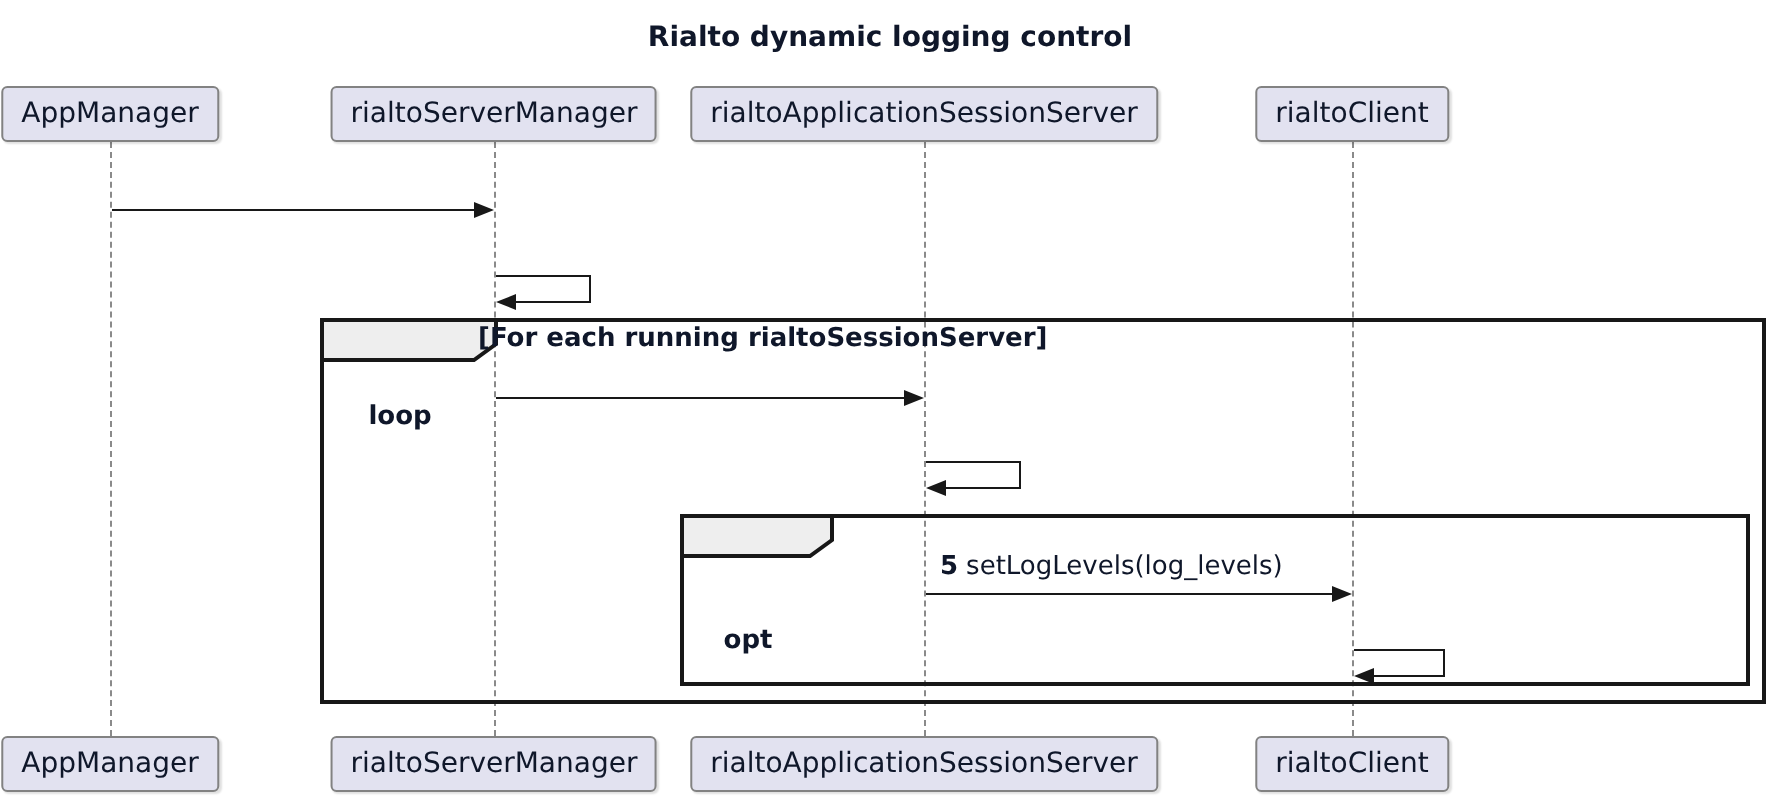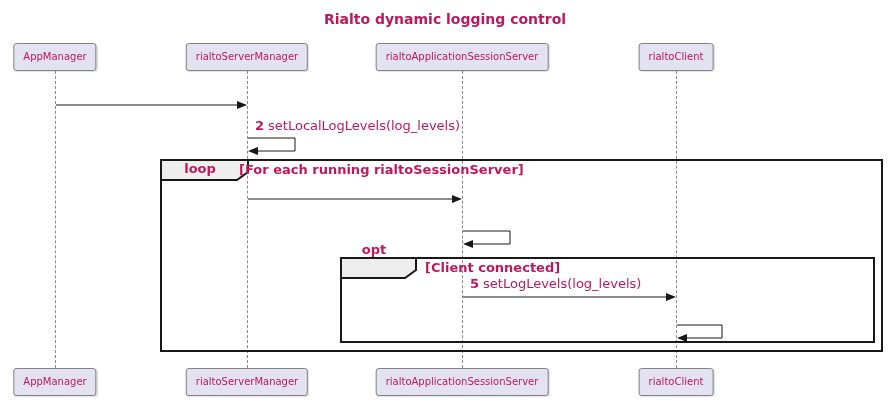--- a/index.html
+++ b/index.html
@@ -1,44 +1,45 @@
 <!DOCTYPE html>
 <html><head>
 <meta charset="utf-8">
 <style>
   html,body{margin:0;padding:0;background:#ffffff;}
   .diagram{
     position:relative;width:889px;height:403px;background:#ffffff;
-    font-family:"DejaVu Sans", sans-serif;color:#be185d;overflow:hidden;
+    font-family:"DejaVu Sans", sans-serif;color:#0f172a;overflow:hidden;
   }
   .title{
     position:absolute;top:11px;left:445px;transform:translateX(-50%);
     font-size:14px;font-weight:bold;white-space:nowrap;
   }
   .participant{
     position:absolute;transform:translateX(-50%);
     background:#E2E2F0;border:1px solid #828282;border-radius:3px;
-    height:28px;line-height:26px;padding:0 9px;font-size:10px;
+    height:28px;line-height:26px;padding:0 9px;font-size:14px;
     white-space:nowrap;text-align:center;box-sizing:border-box;
     box-shadow:1px 1px 1px rgba(0,0,0,0.12);
   }
   .participant.top{top:43px;}
   .participant.bottom{top:368px;}
   .lifeline{
     position:absolute;top:71px;height:297px;width:0;
     border-left:1px dashed #8a8a8a;
   }
   .frame{
     position:absolute;border:2px solid #181818;box-sizing:border-box;
     background:transparent;
   }
   .frame-label-svg{position:absolute;overflow:visible;}
   .frame-label-text{
     position:absolute;font-size:13px;font-weight:bold;text-align:center;
     white-space:nowrap;
+    margin-top:40px;
   }
   .guard{
     position:absolute;font-size:13px;font-weight:bold;white-space:nowrap;
   }
   .msg{
     position:absolute;font-size:13px;white-space:nowrap;line-height:14px;
   }
   .msg .num{font-weight:bold;margin-right:4px;}
   .arrows{position:absolute;left:0;top:0;pointer-events:none;}
 </style>
@@ -58,26 +59,22 @@
   <svg class="frame-label-svg" style="left:160px;top:159px;" width="90" height="23">
     <path d="M1,1 H88 V13 L77,21 H1 Z" fill="#EEEEEE" stroke="#181818" stroke-width="2"></path>
   </svg>
   <div class="frame-label-text" style="left:162px;top:161px;width:76px;">loop</div>
   <div class="guard" style="left:239px;top:162px;">[For each running rialtoSessionServer]</div>
 
   <div class="frame" style="left:340px;top:257px;width:535px;height:86px;"></div>
   <svg class="frame-label-svg" style="left:340px;top:257px;" width="78" height="23">
     <path d="M1,1 H76 V13 L65,21 H1 Z" fill="#EEEEEE" stroke="#181818" stroke-width="2"></path>
   </svg>
-  <div class="frame-label-text" style="left:342px;top:242px;width:64px;">opt</div>
-  <div class="guard" style="left:425px;top:260px;">[Client connected]</div>
+  <div class="frame-label-text" style="left:342px;top:273px;width:64px;">opt</div>
 
-  <div class="msg" style="left:255px;top:119px;">
-    <span class="num">2</span><span>setLocalLogLevels(log_levels)</span>
-  </div>
   <div class="msg" style="left:470px;top:277px;">
     <span class="num">5</span><span>setLogLevels(log_levels)</span>
   </div>
 
   <svg class="arrows" width="889" height="403">
     <g stroke="#181818" stroke-width="1" fill="#181818">
 
       <line x1="56" y1="105" x2="238" y2="105"></line>
       <polygon points="247,105 237,101 237,109" stroke="none"></polygon>
 

